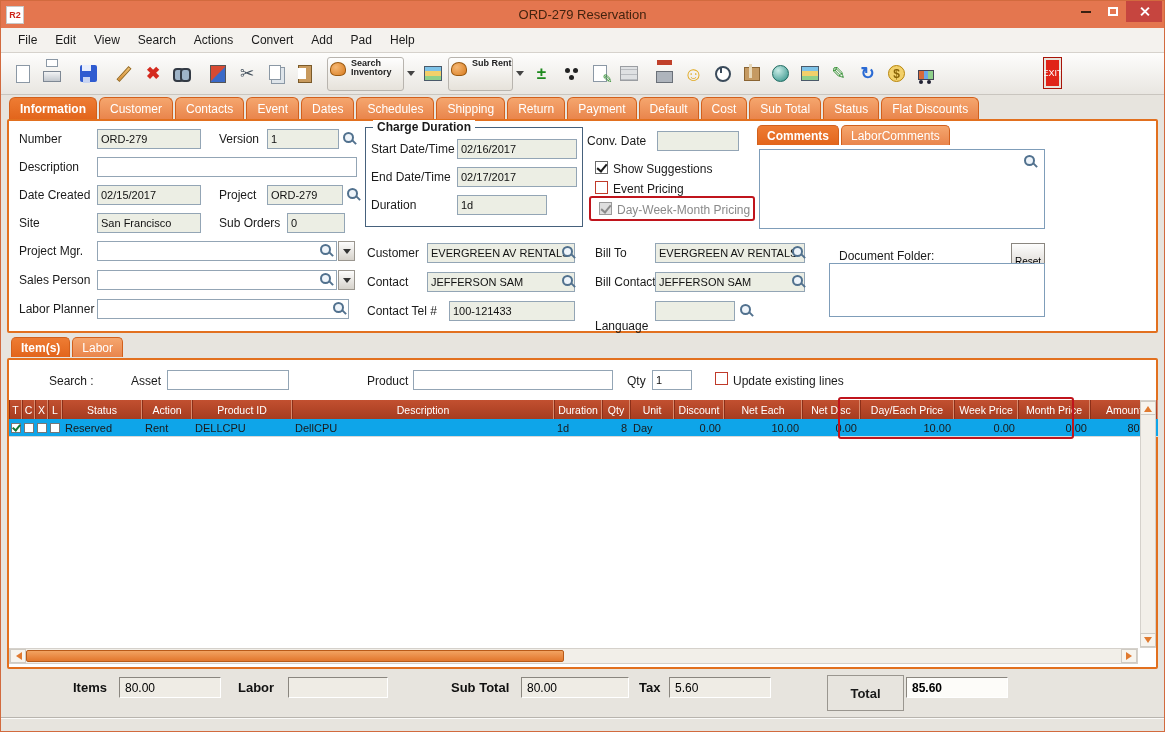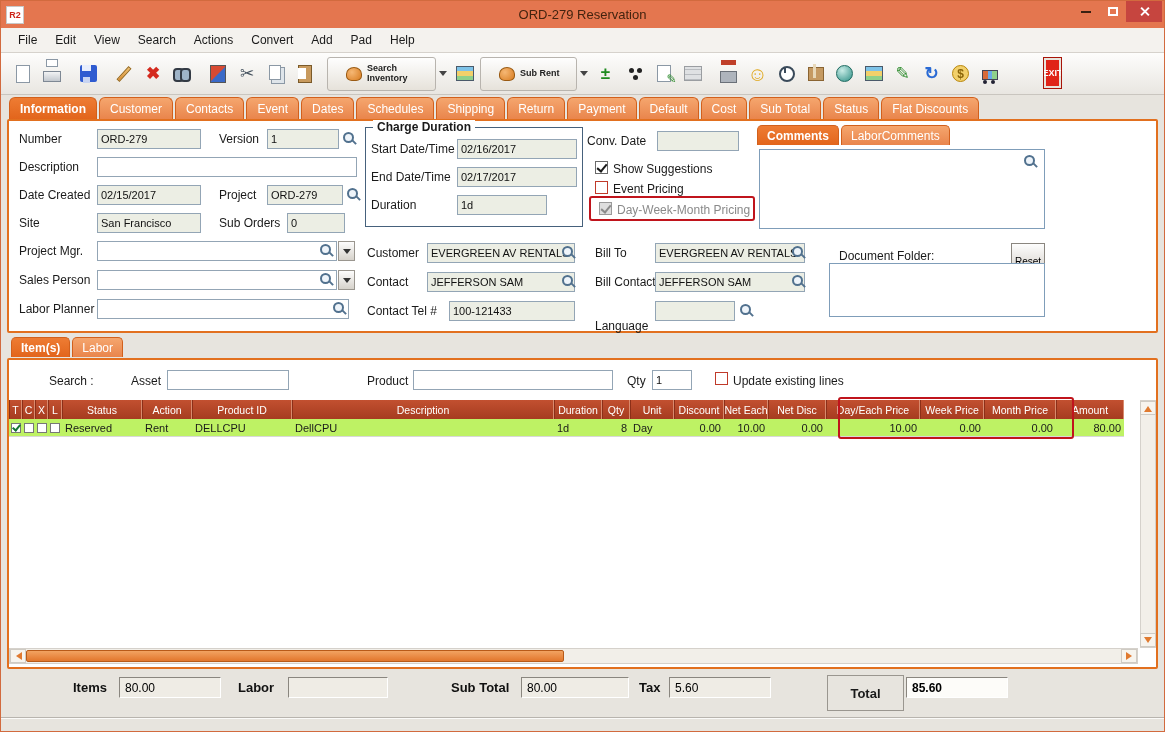--- a/index.html
+++ b/index.html
@@ -67,24 +67,24 @@
   .ico-globe{width:17px;height:17px;border-radius:50%;background:radial-gradient(circle at 35% 30%,#c8ece6,#2e8f86);border:1px solid #1e6a60;}
   .ico-table{width:18px;height:15px;border:1px solid #4a5a6a;background:linear-gradient(#7ec3e8 33%,#f2d06a 33% 66%,#8fd08a 66%);}
   .ico-sheetedit{color:#2a8a2a;}
   .ico-refresh{color:#2a6ad4;font-weight:bold;}
   .ico-dollar{width:17px;height:17px;border-radius:50%;background:#f2d06a;border:1px solid #b8860b;color:#8a6408;font-weight:bold;font-size:12px;}
   .ico-cart{width:16px;height:10px;background:linear-gradient(90deg,#d86a3a 33%,#6aa8e8 33% 66%,#8fd08a 66%);border:1px solid #445;margin-top:2px;}
   .ico-cart::before{content:"";position:absolute;left:3px;bottom:0px;width:4px;height:4px;background:#223;border-radius:50%;box-shadow:8px 0 0 #223;}
   .ddsm{width:12px;height:30px;display:flex;align-items:center;justify-content:center;margin-right:2px;}
   .tri-d{width:0;height:0;border:4px solid transparent;border-top:5px solid #444;margin-top:4px;}
   .lblbtn{height:34px;border:1px solid #b8b4ae;border-radius:3px;background:linear-gradient(#fefefe,#e6e2da);
-    display:flex;align-items:center;padding:1px 16px;margin-right:1px;}
+    display:flex;padding:1px 0;margin-right:1px;}
   .lblbtn .txt{font-size:9px;line-height:1.05;max-width:52px;margin-left:3px;font-weight:bold;color:#222;}
   .exitbtn{position:absolute;left:1043px;top:5px;width:17px;height:30px;background:#e02418;
-    border:2px solid #e8e4dc;outline:1px solid #a81408;color:#fff;font-weight:bold;font-size:9px;
+    border:2px solid #e8e4dc;outline:1px solid #a81408;color:#fff;font-weight:normal;font-size:9px;
     display:flex;align-items:center;justify-content:center;}
   
   .tabstrip{position:absolute;display:flex;}
   .tab{padding:4px 10px 3px;margin-right:2px;border-radius:6px 6px 0 0;color:#fff;font-size:12px;
     background:linear-gradient(#f5a66e,#e9854c);border:1px solid #d2601c;border-bottom:none;white-space:nowrap;}
   .tab.active{background:linear-gradient(#ee7c33,#e2651c);font-weight:bold;}
   
   .panel{position:absolute;background:#fff;border:2px solid #e2701f;border-radius:2px;}
   .lbl{position:absolute;white-space:nowrap;font-size:12px;color:#1a1a1a;}
   .fld{position:absolute;height:20px;border:1px solid #93a5b5;background:#eceee4;
@@ -107,29 +107,29 @@
   .subtab{padding:3px 9px 2px;margin-right:2px;border-radius:5px 5px 0 0;color:#fff;font-size:12px;
     background:linear-gradient(#f5a66e,#e9854c);border:1px solid #d2601c;border-bottom:none;}
   .subtab.active{background:linear-gradient(#ee7c33,#e2651c);font-weight:bold;}
   .txtarea{position:absolute;border:1px solid #7f9db9;background:#fff;}
   .smallbtn{position:absolute;font-size:10px;padding:12px 3px;height:16px;background:linear-gradient(#fdfdfd,#dcd8d2);
     border:1px solid #8a867f;}
   
   .thead{position:absolute;left:0;top:40px;display:flex;height:19px;}
   .th{background:linear-gradient(#c25030,#a63c20);color:#fff;font-size:10.5px;display:flex;align-items:center;
     justify-content:center;border-right:1px solid #d98a6d;border-left:1px solid #8c2f18;overflow:hidden;white-space:nowrap;}
-  .trow{position:absolute;left:0;top:59px;display:flex;height:18px;border-bottom:1px solid #d8d8d8;background:#bef264;}
+  .trow{position:absolute;left:0;top:59px;display:flex;height:18px;border-bottom:1px solid #d8d8d8;background:#0ea5e9;}
   .td{font-size:11px;display:flex;align-items:center;padding:0 3px;overflow:hidden;white-space:nowrap;}
   .td.num{justify-content:flex-end;}
   .td.ctr{justify-content:center;padding:0;}
   .cbx{width:10px;height:10px;border:1px solid #777;background:#fff;position:relative;}
   .cbx.on::after{content:"";position:absolute;left:2px;top:-1px;width:3px;height:6px;border:solid #173;border-width:0 2px 2px 0;transform:rotate(40deg);}
   .c0{width:13px;}.c1{width:13px;}.c2{width:13px;}.c3{width:14px;}.c4{width:80px;}.c5{width:50px;}
   .c6{width:100px;}.c7{width:262px;}.c8{width:48px;}.c9{width:28px;}.c10{width:44px;}.c11{width:50px;}
-  .c12{width:44px;}.c13{width:58px;}.c14{width:94px;}.c15{width:64px;}.c16{width:72px;}.c17{width:68px;}
+  .c12{width:78px;}.c13{width:58px;}.c14{width:94px;}.c15{width:64px;}.c16{width:72px;}.c17{width:68px;}
   
   .hscroll{position:absolute;left:0;top:288px;height:16px;background:#f2efe9;border:1px solid #d5d1cb;display:flex;align-items:center;}
   .sbtn{width:16px;height:14px;background:#f7f4ee;border:1px solid #cfcbc4;display:flex;align-items:center;justify-content:center;}
   .tri-l{width:0;height:0;border:4px solid transparent;border-right:6px solid #e07a30;margin-right:3px;}
   .tri-r{width:0;height:0;border:4px solid transparent;border-left:6px solid #e07a30;margin-left:3px;}
   .tri-u{width:0;height:0;border:4px solid transparent;border-bottom:6px solid #e07a30;margin-bottom:3px;}
   .tri-dn{width:0;height:0;border:4px solid transparent;border-top:6px solid #e07a30;margin-top:3px;}
   .hthumb{height:12px;background:linear-gradient(#f2a362,#e2762c);border:1px solid #b85a18;border-radius:2px;}
   .vscroll{position:absolute;width:16px;background:#f2efe9;border:1px solid #d5d1cb;display:flex;flex-direction:column;justify-content:space-between;align-items:center;}
   

